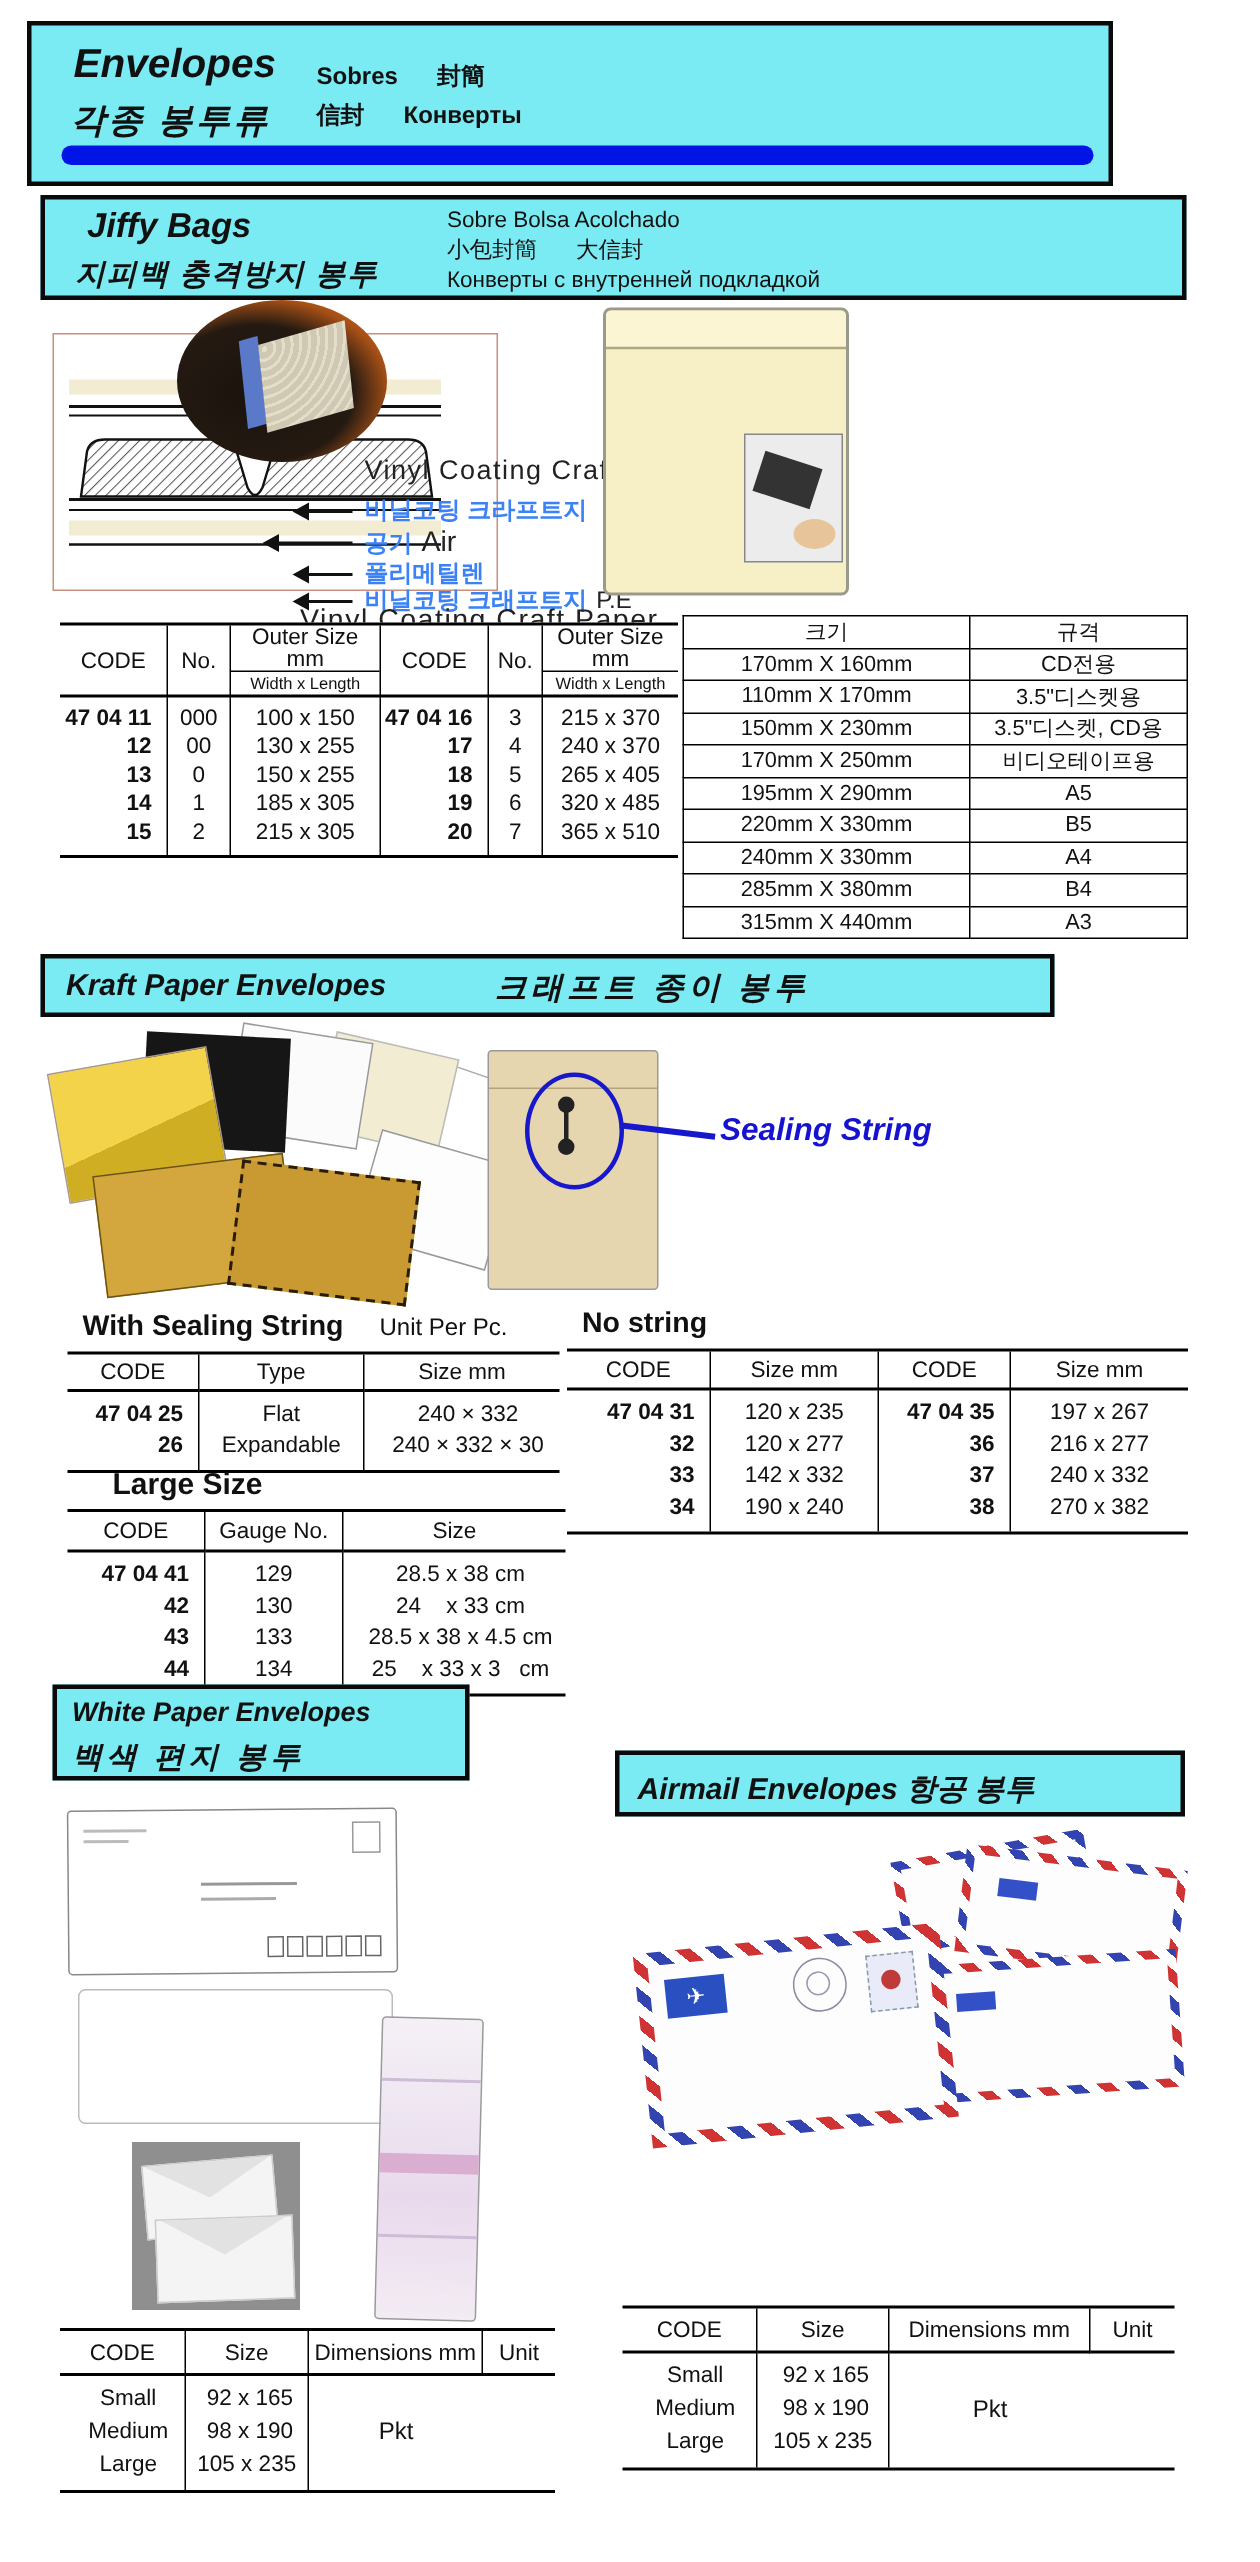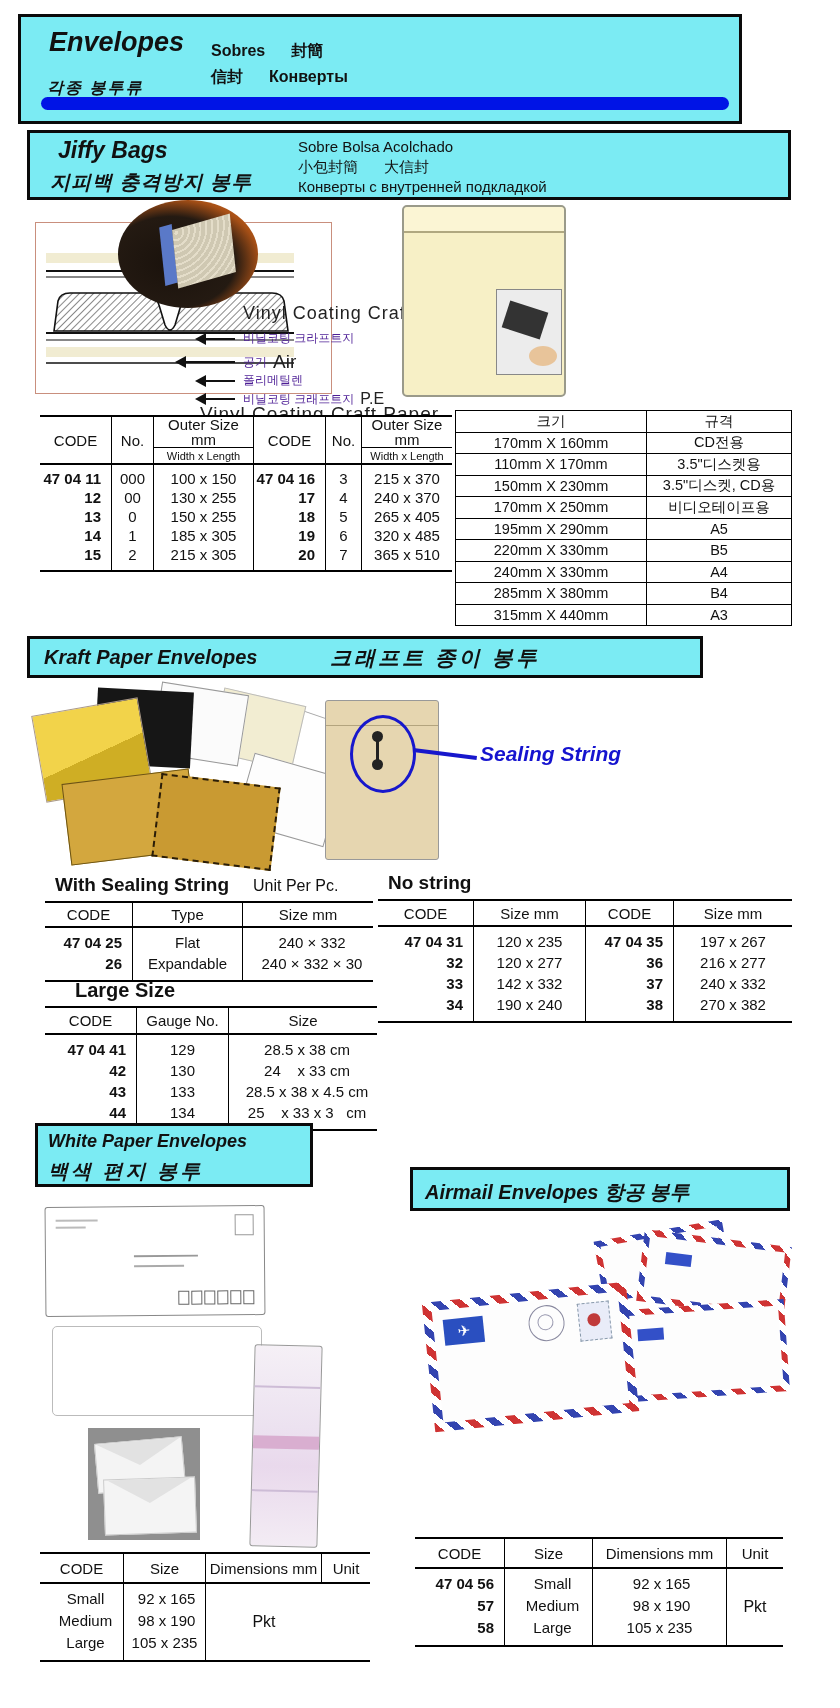--- a/index.html
+++ b/index.html
@@ -9,21 +9,21 @@
     overflow:hidden;
   }
   .abs { position:absolute; }
   .cyanbox { position:absolute; background:#7bebf3; border:3px solid #0a0a0a; box-sizing:border-box; }
   .bi { font-weight:bold; font-style:italic; }
   .b { font-weight:bold; }
 
   
   #top-box { left:18px; top:14px; width:724px; height:110px; }
   #top-title-en { left:28px; top:10px; font-size:27px; }
-  #top-title-ko { left:26px; top:61px; font-size:16px; letter-spacing:2px; }
+  #top-title-ko { left:26px; top:48px; font-size:23px; letter-spacing:2px; }
   #top-langs1 { left:190px; top:24px; font-size:16px; font-weight:bold; }
   #top-langs2 { left:190px; top:50px; font-size:16px; font-weight:bold; }
   .lang-gap { display:inline-block; width:26px; }
   #top-bluebar { left:20px; top:80px; width:688px; height:13px; background:#0014e6; border-radius:7px; }
 
   
   #jiffy-box { left:27px; top:130px; width:764px; height:70px; }
   #jiffy-title-en { left:28px; top:4px; font-size:23px; }
   #jiffy-title-ko { left:20px; top:36px; font-size:20px; letter-spacing:1px; }
   #jiffy-alt { left:268px; top:4px; font-size:15px; line-height:20px; }
@@ -38,21 +38,21 @@
     background:repeating-radial-gradient(circle at 4px 4px, #e4ddc9 0 2px, #cfc8b2 2px 6px); }
   #oval-bluestrip { position:absolute; left:44px; top:26px; width:13px; height:58px;
     transform:rotate(-16deg) skewX(-10deg); background:#5a79c8; }
   .diag-label-big { position:absolute; font-size:18px; color:#222; letter-spacing:1px; }
   #diag-top-label { left:243px; top:303px; }
   #diag-bottom-label { left:200px; top:403px; font-size:19px; }
   .arrow-row { position:absolute; display:flex; align-items:center; }
   .arrowline { display:inline-block; width:30px; height:2px; background:#111; position:relative; margin-right:8px; }
   .arrowline::before { content:''; position:absolute; left:-10px; top:-5px;
     border-right:11px solid #111; border-top:6px solid transparent; border-bottom:6px solid transparent; }
-  .k-label { font-size:12px; font-weight:normal; color:#4c1d95; }
+  .k-label { font-size:16px; font-weight:bold; color:#3b82f6; }
   .k-label-big { font-size:19px; color:#222; margin-left:6px; }
   #arrow1 { left:205px; top:330px; }
   #arrow2 { left:185px; top:351px; } #arrow2 .arrowline { width:50px; }
   #arrow3 { left:205px; top:372px; }
   #arrow4 { left:205px; top:390px; }
 
   #jiffy-bag-photo { left:402px; top:205px; width:160px; height:188px;
     background:#f7f0c6; border:2px solid #9a9a8a; border-radius:5px; }
   #jiffy-bag-flap { position:absolute; left:0; top:0; width:100%; height:26px;
     background:#fbf5d4; border-bottom:2px solid #b0a880; box-sizing:border-box; border-radius:4px 4px 0 0; }
@@ -572,25 +572,20 @@
       <span>105 x 235</span>
   </div>
   <div class="cell unitcell lastcol">Pkt</div>
 </div>
 
 <div class="otbl" id="air-tbl">
   <div class="cell hrow hcell">CODE</div>
   <div class="cell hrow hcell">Size</div>
   <div class="cell hrow hcell">Dimensions mm</div>
   <div class="cell hrow hcell lastcol">Unit</div>
-  <div class="cell stack codecol pad-v">
-    <span>47 04 56</span>
-      <span>57</span>
-      <span>58</span>
-  </div>
   <div class="cell stack leftcol pad-v">
     <span>Small</span>
       <span>Medium</span>
       <span>Large</span>
   </div>
   <div class="cell stack ctrcol pad-v">
     <span> 92 x 165</span>
       <span> 98 x 190</span>
       <span>105 x 235</span>
   </div>

